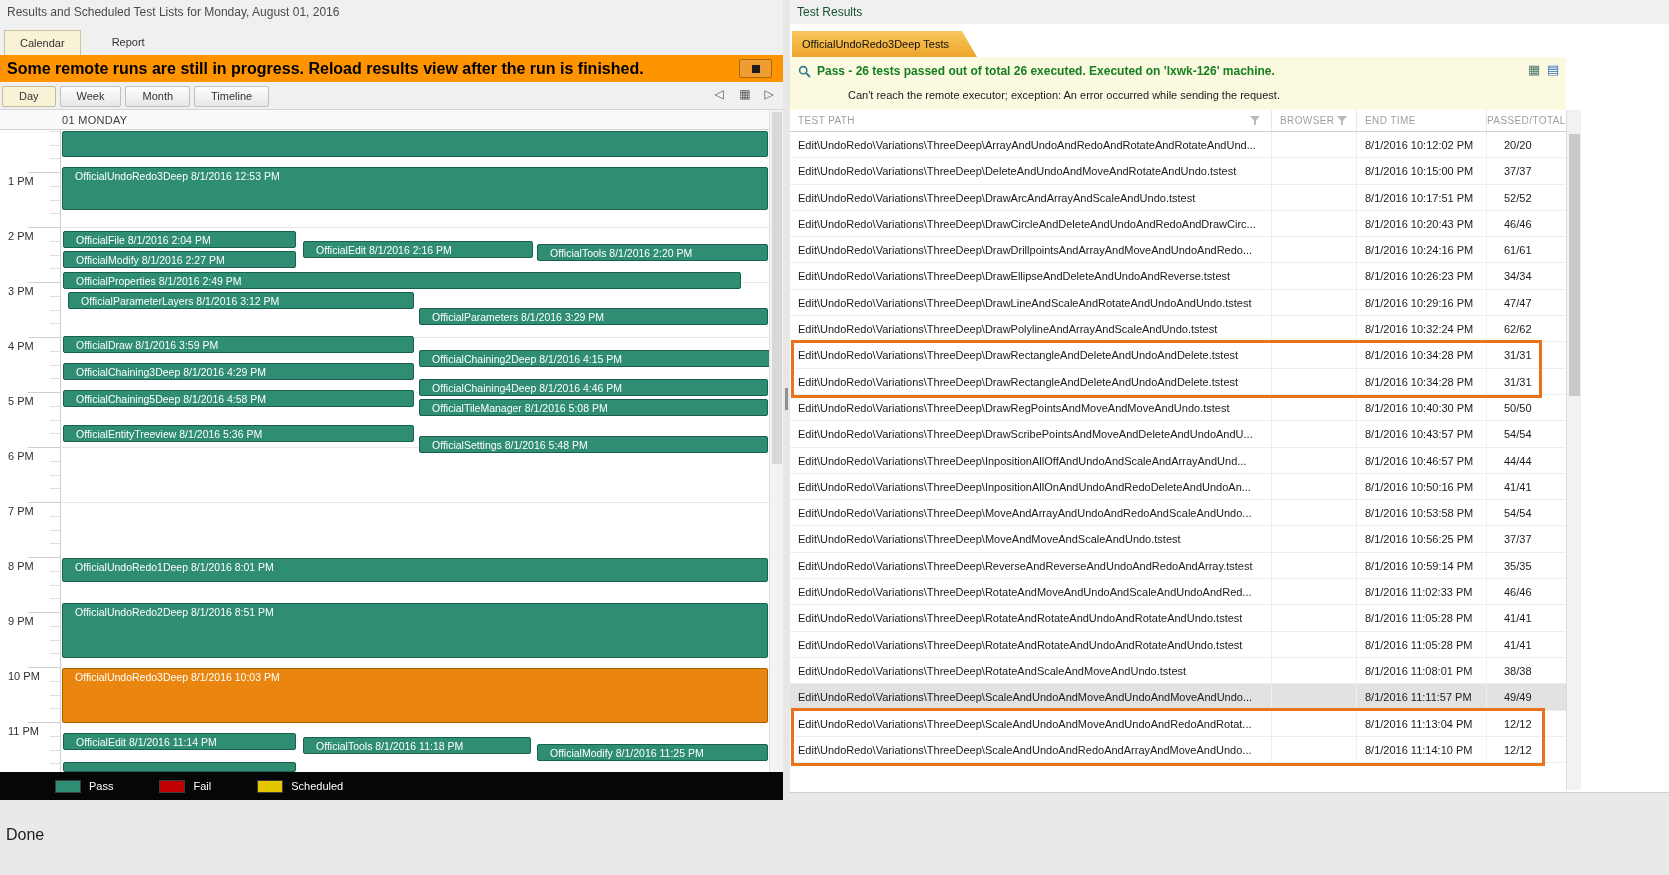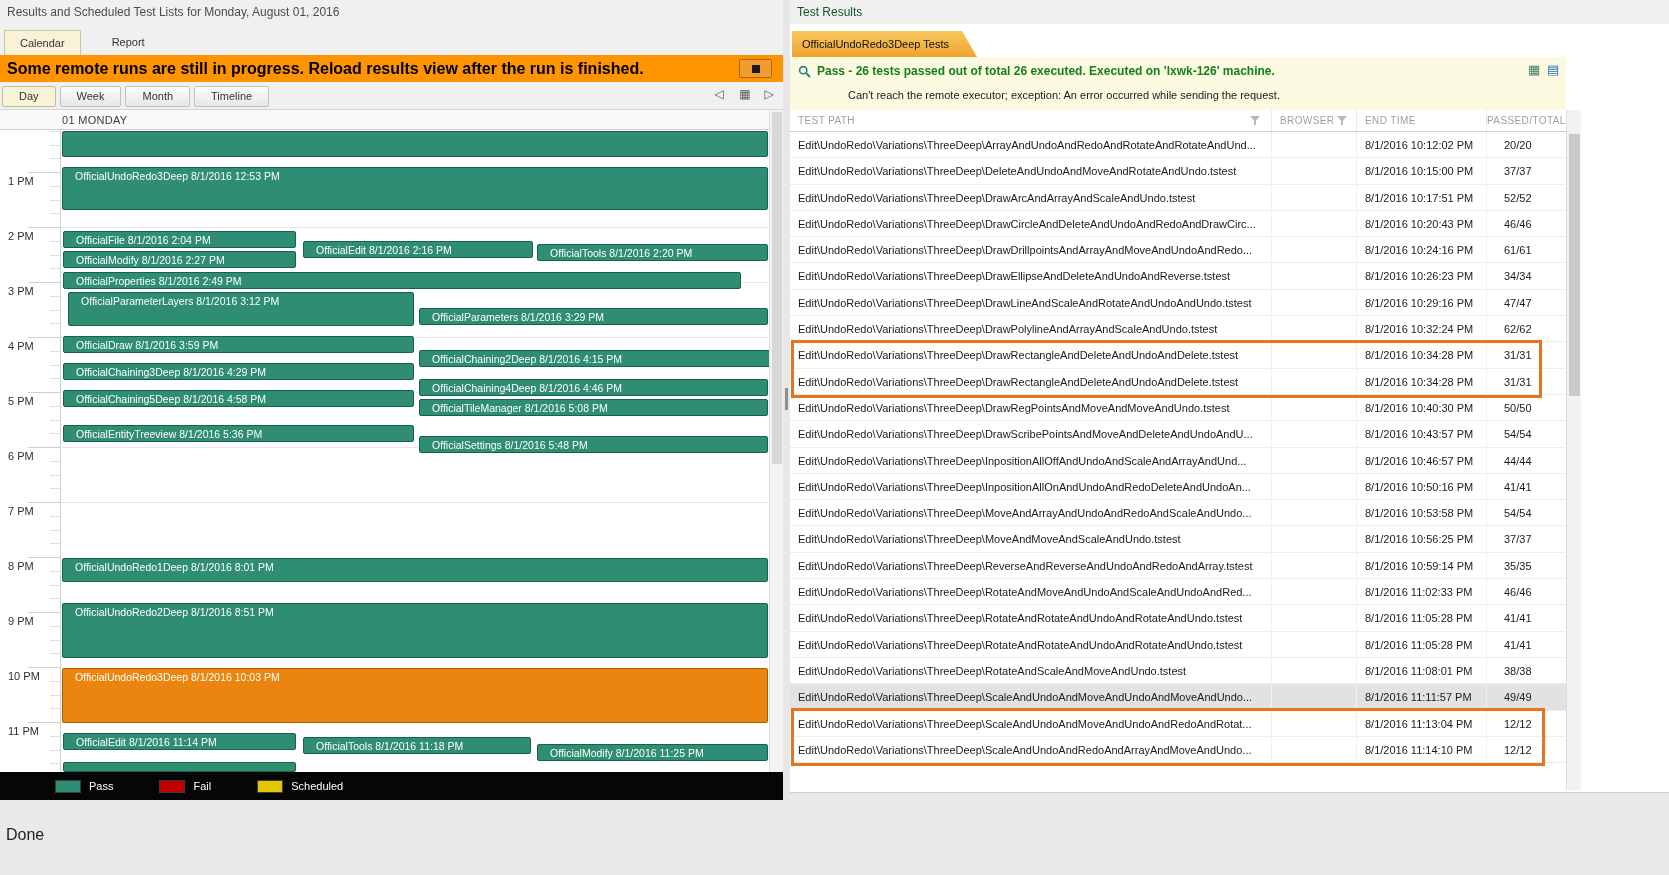--- a/index.html
+++ b/index.html
@@ -194,21 +194,21 @@
           </div>
           <div class="event" style="left: 537px; top: 134px; width: 231px; height: 17px; background: rgb(46, 141, 114); border-color: rgb(23, 97, 77);">
             <span class="ev-label">OfficialTools 8/1/2016 2:20 PM</span>
           </div>
           <div class="event" style="left: 63px; top: 141px; width: 233px; height: 17px; background: rgb(46, 141, 114); border-color: rgb(23, 97, 77);">
             <span class="ev-label">OfficialModify 8/1/2016 2:27 PM</span>
           </div>
           <div class="event" style="left: 63px; top: 162px; width: 678px; height: 17px; background: rgb(46, 141, 114); border-color: rgb(23, 97, 77);">
             <span class="ev-label">OfficialProperties 8/1/2016 2:49 PM</span>
           </div>
-          <div class="event" style="left: 68px; top: 182px; width: 346px; height: 34px; background: rgb(46, 141, 114); border-color: rgb(23, 97, 77);">
+          <div class="event" style="left: 68px; top: 182px; width: 346px; height: 17px; background: rgb(46, 141, 114); border-color: rgb(23, 97, 77);">
             <span class="ev-label">OfficialParameterLayers 8/1/2016 3:12 PM</span>
           </div>
           <div class="event" style="left: 419px; top: 198px; width: 349px; height: 17px; background: rgb(46, 141, 114); border-color: rgb(23, 97, 77);">
             <span class="ev-label">OfficialParameters 8/1/2016 3:29 PM</span>
           </div>
           <div class="event" style="left: 63px; top: 226px; width: 351px; height: 17px; background: rgb(46, 141, 114); border-color: rgb(23, 97, 77);">
             <span class="ev-label">OfficialDraw 8/1/2016 3:59 PM</span>
           </div>
           <div class="event" style="left: 419px; top: 240px; width: 389px; height: 17px; background: rgb(46, 141, 114); border-color: rgb(23, 97, 77);">
             <span class="ev-label">OfficialChaining2Deep 8/1/2016 4:15 PM</span>

